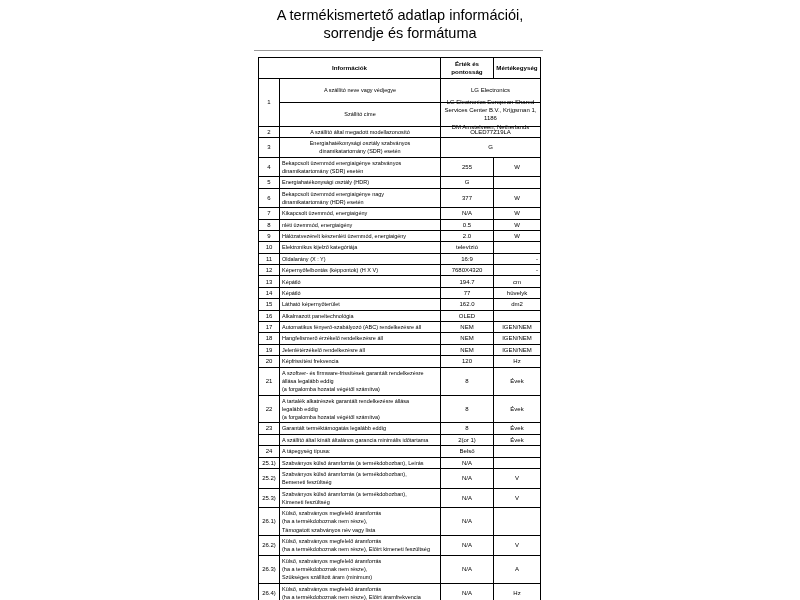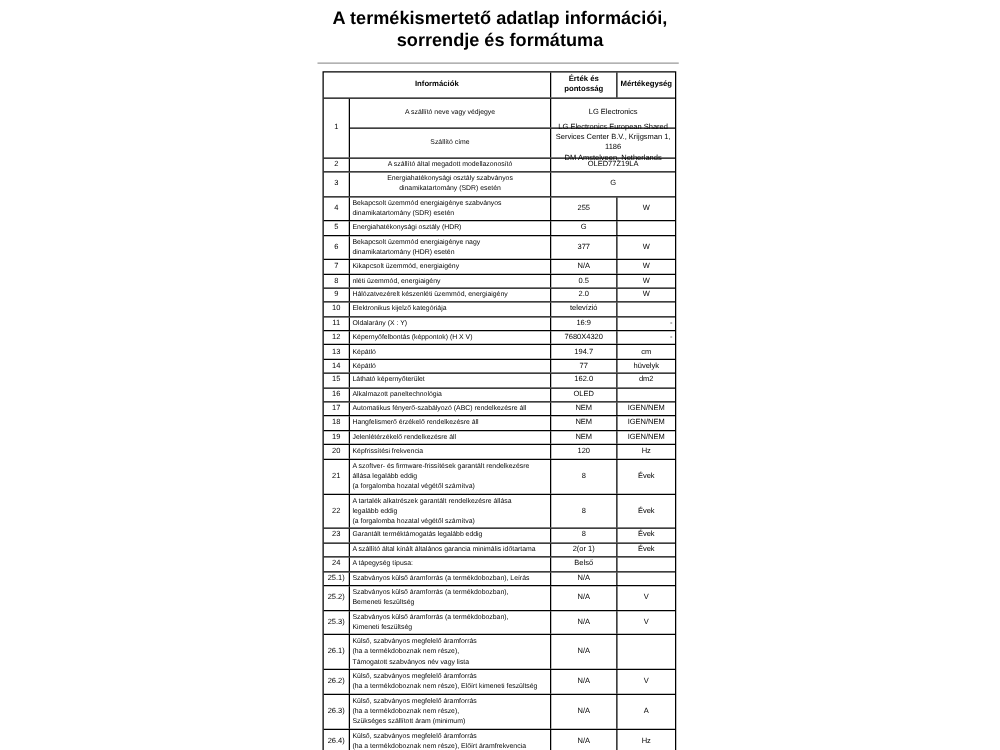--- a/index.html
+++ b/index.html
@@ -1,21 +1,21 @@
 <!DOCTYPE html>
 <html><head>
 <meta charset="utf-8">
 <style>
   html,body { margin:0; padding:0; }
   body { width:800px; height:600px; background:#fff; font-family:"Liberation Sans", sans-serif; color:#000; }
   .page { position:relative; width:800px; height:600px; background:#fff; overflow:hidden; }
 
   .title {
     position:absolute; top:6px; left:0; width:100%;
-    text-align:center; font-size:14.5px; font-weight:bold;
+    text-align:center; font-size:14.5px; font-weight:normal;
     line-height:18px; white-space:pre-line; margin:0;
   }
   .rule { position:absolute; left:254px; top:50px; width:289px; height:1px; background:#999; }
 
   .fiche { position:absolute; left:258px; top:57px; width:283px; border:1.5px solid #000; box-sizing:border-box; background:#fff; }
 
   .row { display:flex; align-items:stretch; border-top:1px solid #000; min-height:10.4px; }
   .row.first { border-top:none; }
   .row.hrow { min-height:20px; }
 

